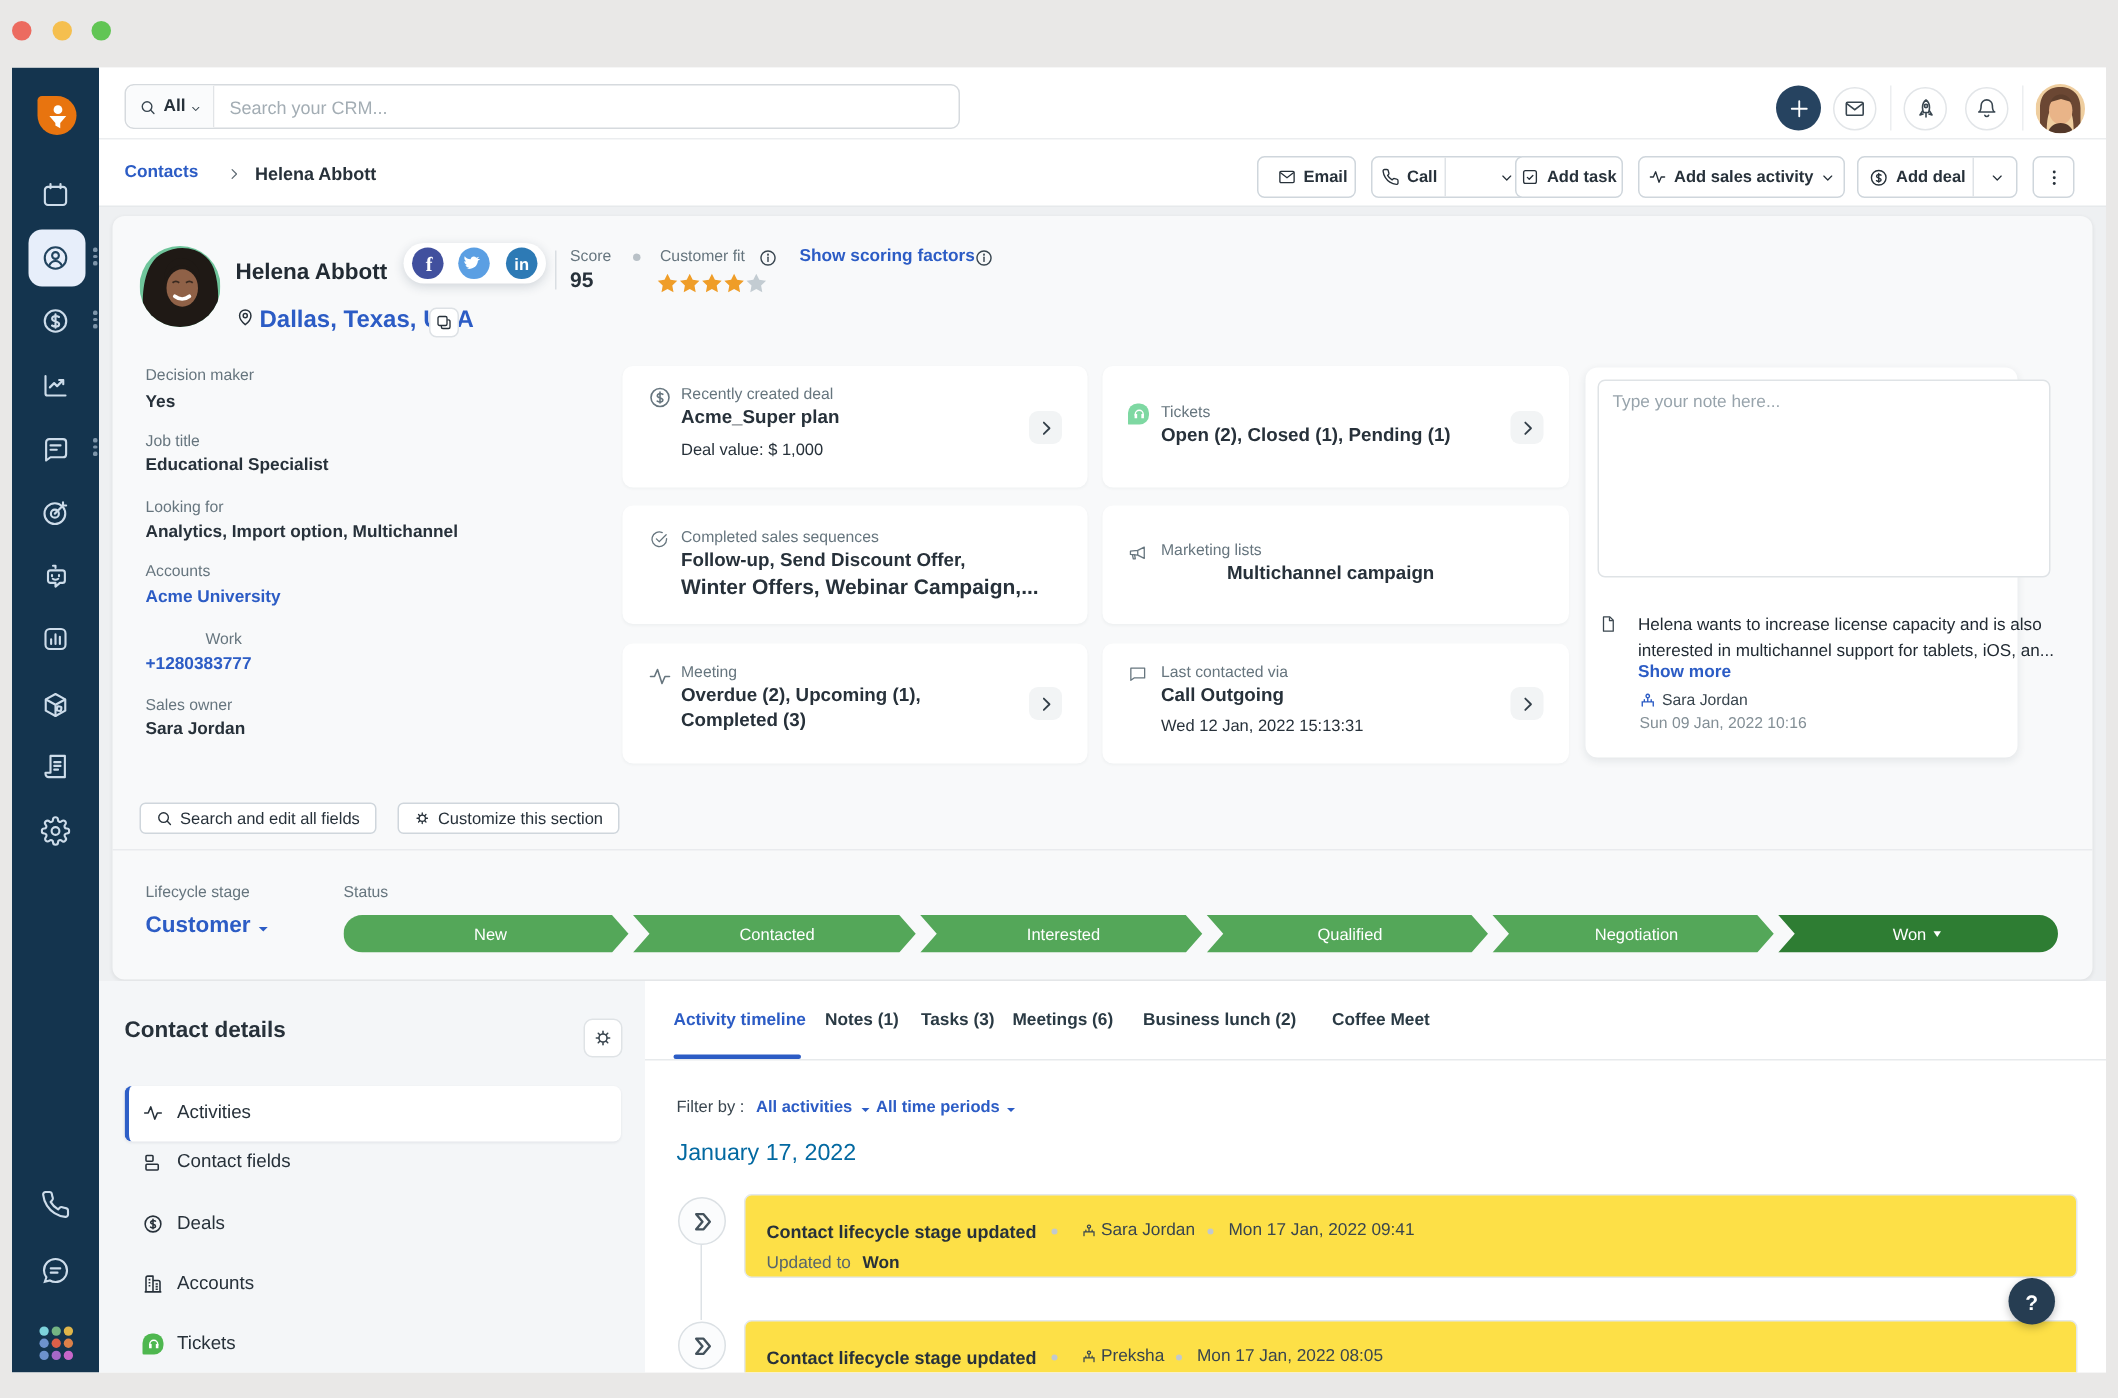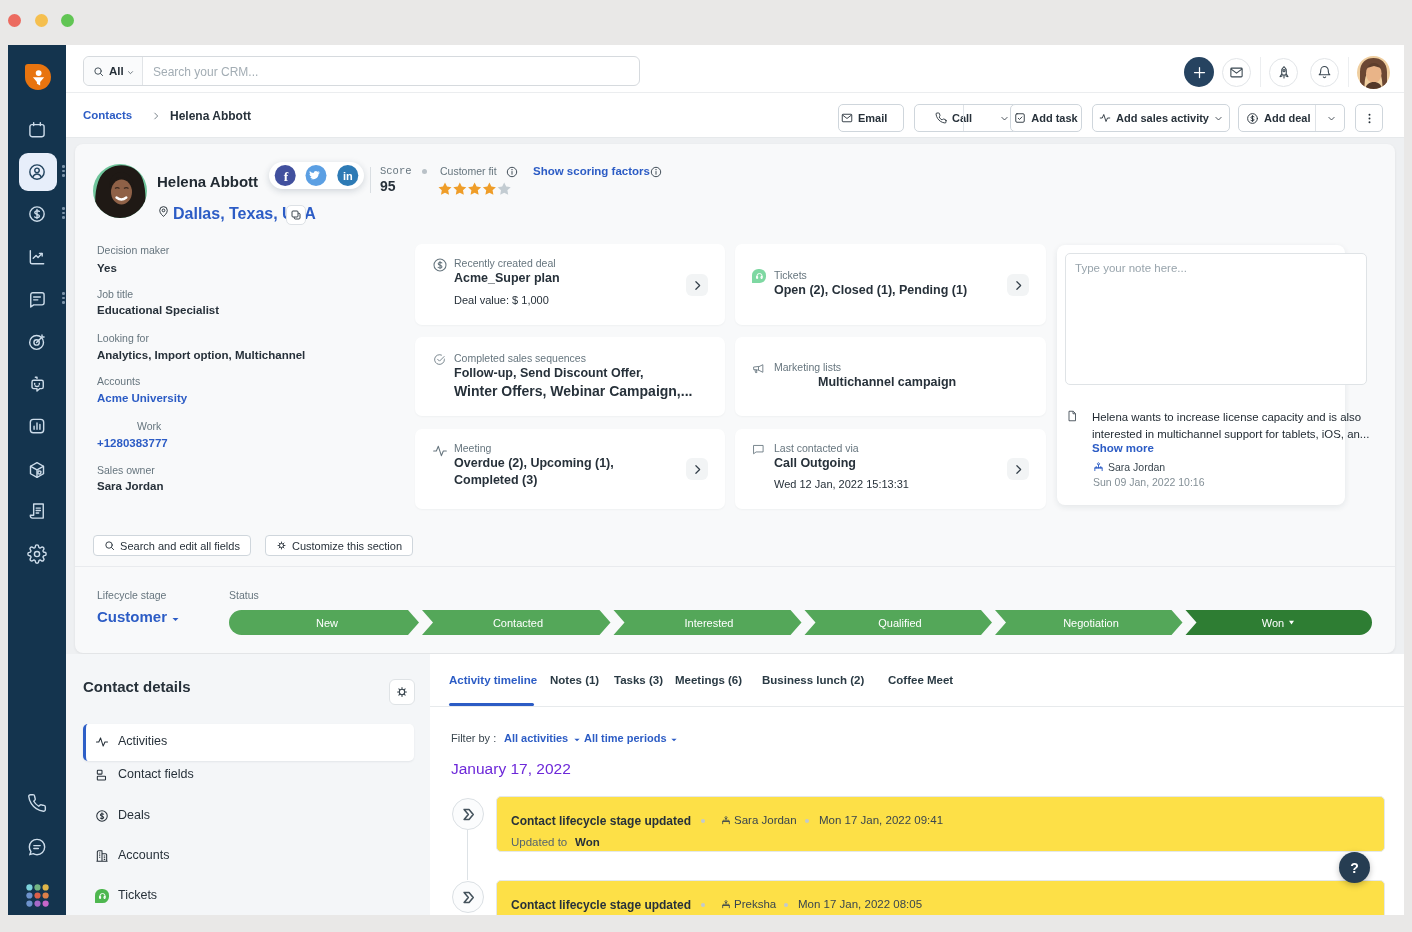--- a/index.html
+++ b/index.html
@@ -209,25 +209,25 @@
           <path d="M10 12c1.5-3.5 4-5 7-5s5.5 1.5 7 5l-7-2z" fill="#5e3f2d"></path>
         </svg>
       </div>
     </div>
     <div class="crumbbar" id="crumbbar">
       <span style="position:absolute;left:17px;top:16px;font-size:11.5px;font-weight:700;color:#2c5cc5;">Contacts</span>
       <svg viewBox="0 0 24 24" fill="none" stroke="#5f6b74" stroke-width="2" stroke-linecap="round" stroke-linejoin="round" style="position:absolute;left:85px;top:18px;width:10px;height:10px;">
           <path d="M9 5l7 7-7 7"></path>
         </svg>
       <span style="position:absolute;left:104px;top:16px;font-size:12px;font-weight:700;color:#27313a;">Helena Abbott</span>
-      <div class="btn" style="left:772px; top:11px; width:66px; justify-content:flex-start; padding-left:2px;"><svg viewBox="0 0 24 24" fill="none" stroke="#27313a" stroke-width="1.8" style="width:12px;height:12px;">
+      <div class="btn" style="left:772px; top:11px; width:66px; justify-content:flex-start; padding-left:13px;"><svg viewBox="0 0 24 24" fill="none" stroke="#27313a" stroke-width="1.8" style="width:12px;height:12px;">
             <rect x="2.5" y="4.5" width="19" height="15" rx="1.5"></rect>
             <path d="M3 6l9 7 9-7"></path>
           </svg>Email</div>
-      <div class="btn" style="left:848px; top:11px; width:104px; justify-content:flex-start; padding-left:20px;"><svg viewBox="0 0 24 24" fill="none" stroke="#27313a" stroke-width="1.8" stroke-linecap="round" stroke-linejoin="round" style="width:12px;height:12px;">
+      <div class="btn" style="left:848px; top:11px; width:104px; justify-content:flex-start; padding-left:6px;"><svg viewBox="0 0 24 24" fill="none" stroke="#27313a" stroke-width="1.8" stroke-linecap="round" stroke-linejoin="round" style="width:12px;height:12px;">
             <path d="M22 16.92v3a2 2 0 0 1-2.18 2 19.79 19.79 0 0 1-8.63-3.07 19.5 19.5 0 0 1-6-6A19.79 19.79 0 0 1 2.12 4.18 2 2 0 0 1 4.11 2h3a2 2 0 0 1 2 1.72c.127.96.361 1.903.7 2.81a2 2 0 0 1-.45 2.11L8.09 9.91a16 16 0 0 0 6 6l1.27-1.27a2 2 0 0 1 2.11-.45c.907.339 1.85.573 2.81.7A2 2 0 0 1 22 16.92z"></path>
           </svg>Call
         <div style="position:absolute;left:48px;top:0;bottom:0;width:1px;background:#dfe3e7;"></div>
         <svg viewBox="0 0 24 24" fill="none" stroke="#27313a" stroke-width="2.2" stroke-linecap="round" stroke-linejoin="round" style="position:absolute;right:8px;top:9px;width:9px;height:9px;">
             <path d="M5 9l7 7 7-7"></path>
           </svg>
       </div>
       <div class="btn" style="left:944px; top:11px; width:72px;"><svg viewBox="0 0 24 24" fill="none" stroke="#27313a" stroke-width="1.8" stroke-linecap="round" stroke-linejoin="round" style="width:12px;height:12px;">
             <rect x="3.5" y="3.5" width="17" height="17" rx="2.5"></rect>
             <path d="M8.5 12.5l2.5 2.5 4.8-5"></path>
@@ -272,21 +272,21 @@
         <svg viewBox="0 0 95 27" style="width:95px;height:27px;display:block">
           <circle cx="16.2" cy="13.5" r="10.5" fill="#41509e"></circle>
           <text x="17" y="18.8" font-size="13.5" font-weight="bold" fill="#fff" text-anchor="middle" font-family="Liberation Serif,serif">f</text>
           <circle cx="47" cy="13.5" r="10.5" fill="#5b9fe3"></circle>
           <path d="M42.2 17.2c4 .6 7.2-1.6 7.4-5.3l1.6-1.3-1.9.1 1.1-1.5-1.8.6c-1.5-1.5-3.6-.8-3.9 1.1-1.7 0-3-.8-3.9-2-.5 1.4-.1 2.6 1 3.4l-1.3-.2c.1 1.4 1 2.3 2.2 2.6l-1.4.2c.5 1 1.4 1.5 2.5 1.6-.6.5-1.8.7-2.6.7z" fill="#fff"></path>
           <circle cx="78.8" cy="13.5" r="10.5" fill="#2d7ab5"></circle>
           <text x="78.8" y="18" font-size="11" font-weight="bold" fill="#fff" text-anchor="middle" font-family="Liberation Sans,sans-serif">in</text>
         </svg>
       </div>
       <div class="abs" style="left:295px; top:23px; width:1px; height:26px; background:#d9dee2;"></div>
-      <span style="position:absolute;left:305px;top:21px;font-size:10.5px;color:#66757e;font-family:Liberation Mono, monospace;">Score</span>
+      <span style="position:absolute;left:305px;top:21px;font-size:10.5px;color:#66757e;">Score</span>
       <span style="position:absolute;left:305px;top:34px;font-size:14px;font-weight:700;color:#27313a;">95</span>
       <span style="position:absolute;left:347px;top:25px;width:5px;height:5px;border-radius:50%;background:#b9c1c7;"></span>
       <span style="position:absolute;left:365px;top:21px;font-size:10.5px;color:#66757e;">Customer fit</span>
       <svg viewBox="0 0 24 24" fill="none" stroke="#394650" stroke-width="1.9" style="position:absolute;left:431px;top:22px;width:12px;height:12px;">
           <circle cx="12" cy="12" r="9.4"></circle>
           <path d="M12 11v5.5" stroke-linecap="round"></path>
           <circle cx="12" cy="7.6" r="0.5" fill="#394650"></circle>
         </svg>
       <div class="abs" style="left:363px; top:38px;">
         <svg viewBox="0 0 73 14" style="width:73px;height:14px;display:block">
@@ -503,21 +503,21 @@
       <div class="abs" style="left:0;top:52px;right:0;height:1px;background:#e7eaec;"></div>
       <span class="nowrap" style="position:absolute;left:21px;top:78px;font-size:11px;color:#39454e;">Filter by :</span>
       <span class="link nowrap" style="position:absolute;left:74px;top:78px;font-size:11px;font-weight:600;">All activities</span>
       <svg viewBox="0 0 24 24" fill="#2c5cc5" style="position:absolute;left:143px;top:82px;width:8px;height:8px;">
           <path d="M4 8l8 8 8-8z"></path>
         </svg>
       <span class="link nowrap" style="position:absolute;left:154px;top:78px;font-size:11px;font-weight:600;">All time periods</span>
       <svg viewBox="0 0 24 24" fill="#2c5cc5" style="position:absolute;left:240px;top:82px;width:8px;height:8px;">
           <path d="M4 8l8 8 8-8z"></path>
         </svg>
-      <span class="nowrap" style="position:absolute;left:21px;top:106px;font-size:15.5px;font-weight:400;color:#6d28d9;">January 17, 2022</span>
+      <span class="nowrap" style="position:absolute;left:21px;top:106px;font-size:15.5px;font-weight:400;color:#0369a1;">January 17, 2022</span>
       <div class="abs" style="left:37px;top:176px;width:1px;height:50px;background:#dde2e6;"></div>
       <div class="tl-ic" style="left:22px;top:144px;">
         <svg viewBox="0 0 24 24" fill="none" stroke="#44525c" stroke-width="1.8" stroke-linejoin="round" style="width:21px;height:21px;">
             <path d="M7 6.2h5.6l4.8 5.8-4.8 5.8H7l4.8-5.8z"></path>
           </svg>
       </div>
       <div class="tcard" style="left:66px;top:142px;width:889px;height:56px;">
         <span class="nowrap" style="position:absolute;left:14px;top:17px;font-size:12px;font-weight:700;color:#27313a;">Contact lifecycle stage updated</span>
         <span style="position:absolute;left:204px;top:22px;width:4px;height:4px;border-radius:50%;background:#c2c9ce;"></span>
         <svg viewBox="0 0 24 24" fill="none" stroke="#39454e" stroke-width="2" stroke-linecap="round" style="position:absolute;left:224px;top:18px;width:10px;height:10px;">

